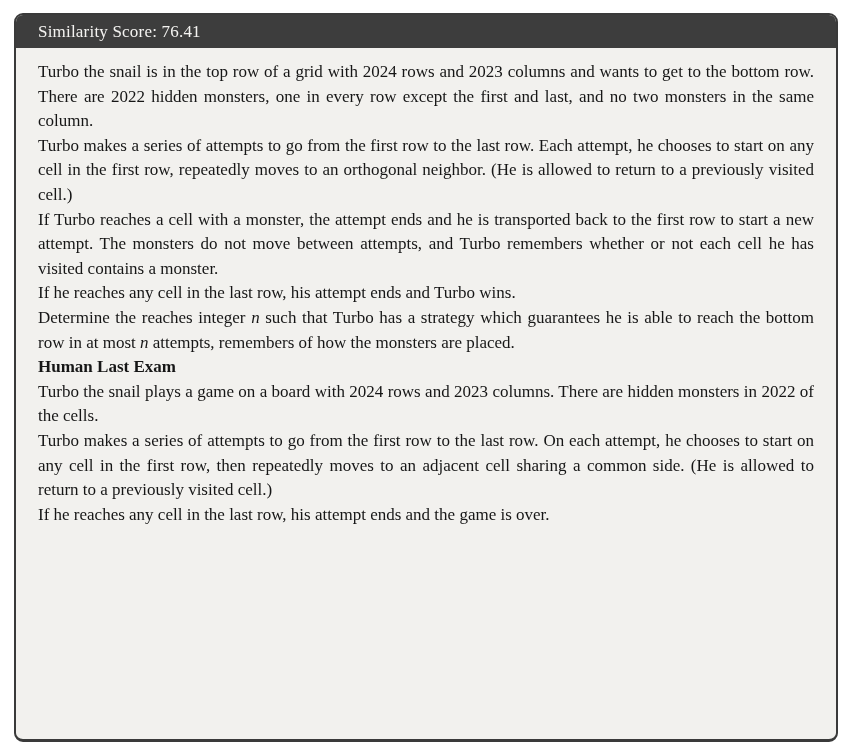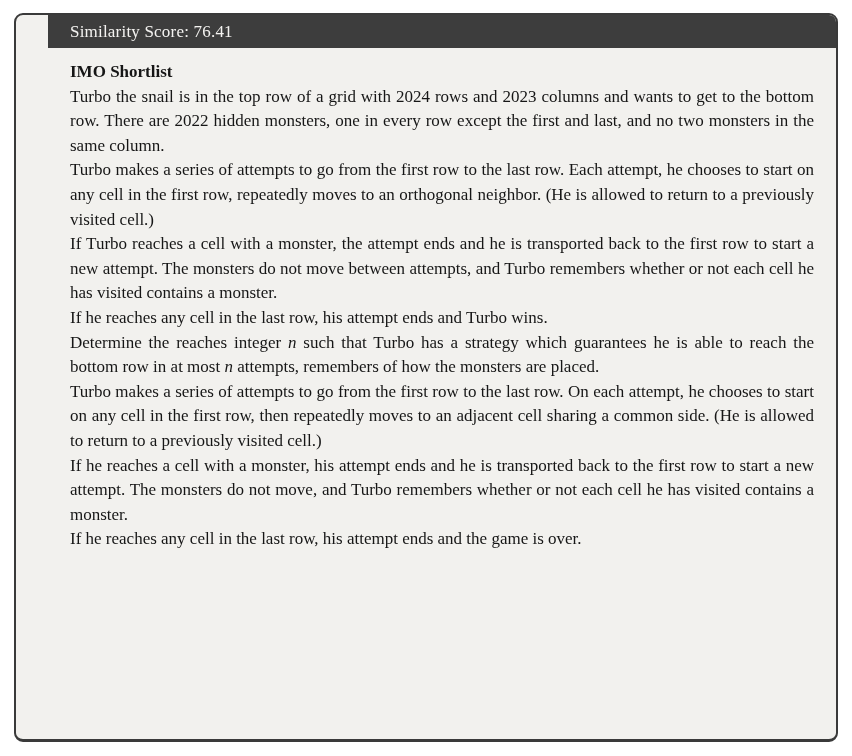--- a/index.html
+++ b/index.html
@@ -20,21 +20,20 @@
     left: 14px;
     top: 13px;
     width: 824px;
     height: 729px;
     box-sizing: border-box;
     border: 2px solid #3a3a3a;
     border-bottom-width: 3px;
     border-radius: 9px;
     overflow: hidden;
     background: #f2f1ee;
-    padding-left: 32px;
   }
   .card-header {
     background: #3d3d3d;
     color: #f4f3f1;
     height: 33px;
     display: flex;
     align-items: center;
     padding: 0 22px;
     font-size: 17px;
     letter-spacing: 0.2px;
@@ -58,24 +57,24 @@
 </style>
 </head>
 <body>
 
 <div class="stage">
   <div class="card">
     <div class="card-header">
       <span>Similarity Score: 76.41</span>
     </div>
     <div class="card-body">
-        <div class="section-heading">IMO Shortlist</div>
         <p><span>Turbo the snail is in the top row of a grid with 2024 rows and 2023 columns and wants to get to the bottom row. There are 2022 hidden monsters, one in every row except the first and last, and no two monsters in the same column.</span></p>
         <p><span>Turbo makes a series of attempts to go from the first row to the last row. Each attempt, he chooses to start on any cell in the first row, repeatedly moves to an orthogonal neighbor. (He is allowed to return to a previously visited cell.)</span></p>
         <p><span>If Turbo reaches a cell with a monster, the attempt ends and he is transported back to the first row to start a new attempt. The monsters do not move between attempts, and Turbo remembers whether or not each cell he has visited contains a monster.</span></p>
         <p><span>If he reaches any cell in the last row, his attempt ends and Turbo wins.</span></p>
         <p><span>Determine the reaches integer </span><span class="math">n</span><span> such that Turbo has a strategy which guarantees he is able to reach the bottom row in at most </span><span class="math">n</span><span> attempts, remembers of how the monsters are placed.</span></p>
+        <div class="section-heading">Human Last Exam</div>
+        <p><span>Turbo the snail plays a game on a board with 2024 rows and 2023 columns. There are hidden monsters in 2022 of the cells.</span></p>
         <p><span>Turbo makes a series of attempts to go from the first row to the last row. On each attempt, he chooses to start on any cell in the first row, then repeatedly moves to an adjacent cell sharing a common side. (He is allowed to return to a previously visited cell.)</span></p>
-        <p><span>If he reaches a cell with a monster, his attempt ends and he is transported back to the first row to start a new attempt. The monsters do not move, and Turbo remembers whether or not each cell he has visited contains a monster.</span></p>
         <p><span>If he reaches any cell in the last row, his attempt ends and the game is over.</span></p>
       </div>
   </div>
 </div>
 
 </body></html>

